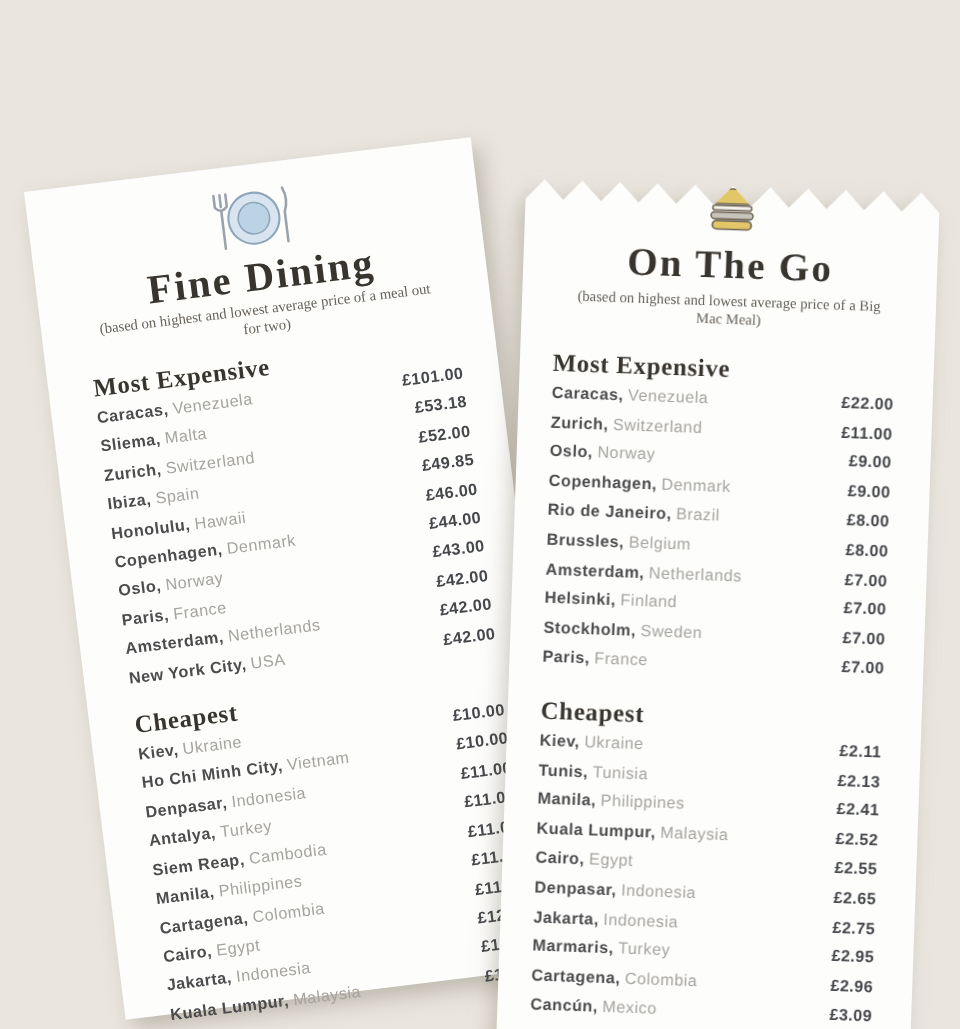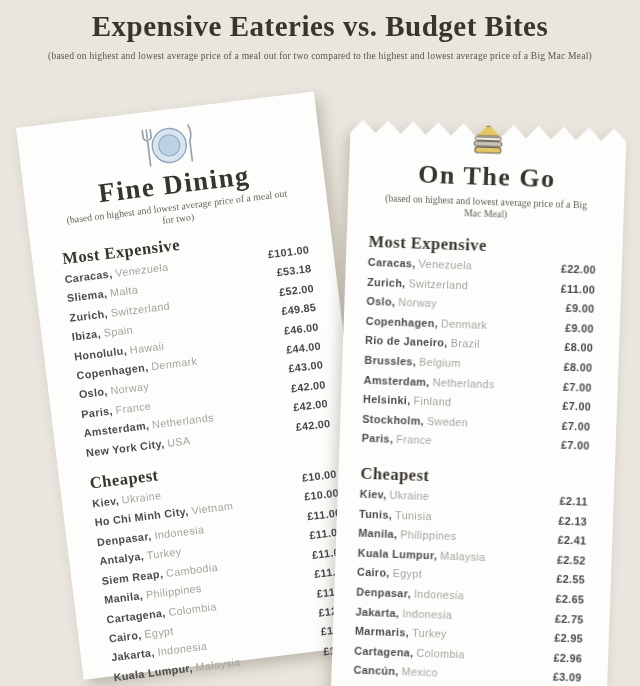--- a/index.html
+++ b/index.html
@@ -38,24 +38,20 @@
   .togo .row{line-height:17.6px;}
   .city{font-weight:700;font-size:10.8px;letter-spacing:.35px;color:#4c4c4e;}
   .country{font-size:10.8px;letter-spacing:.35px;color:#a5a39e;margin-left:3px;}
   .price{font-weight:700;font-size:10.8px;letter-spacing:.3px;color:#45474b;}
 </style>
 </head>
 <body>
 
 <div class="stage">
 
-  <div class="page-head">
-    <h1 class="page-title">Expensive Eateries vs. Budget Bites</h1>
-    <p class="page-sub">(based on highest and lowest average price of a meal out for two compared to the highest and lowest average price of a Big Mac Meal)</p>
-  </div>
 
   <div class="receipt fine">
     <div class="r-head">
       <div class="icon-wrap">
         <svg width="70" height="44" viewBox="0 0 70 44">
           <path d="M10 4 V12 M14 4 V12 M18 4 V12 M10 12 Q14 17 18 12 M14 15 V40" stroke="#9AA2AB" stroke-width="1.7" fill="none" stroke-linecap="round"></path>
           <circle cx="35" cy="22" r="17" fill="#D8E5F0" stroke="#8EA6BA" stroke-width="1.4"></circle>
           <circle cx="35" cy="22" r="10.5" fill="#BCD3E6" stroke="#8EA6BA" stroke-width="1"></circle>
           <path d="M56 4 q3.5 8 0 16 V40" stroke="#9AA2AB" stroke-width="1.7" fill="none" stroke-linecap="round"></path>
         </svg>

